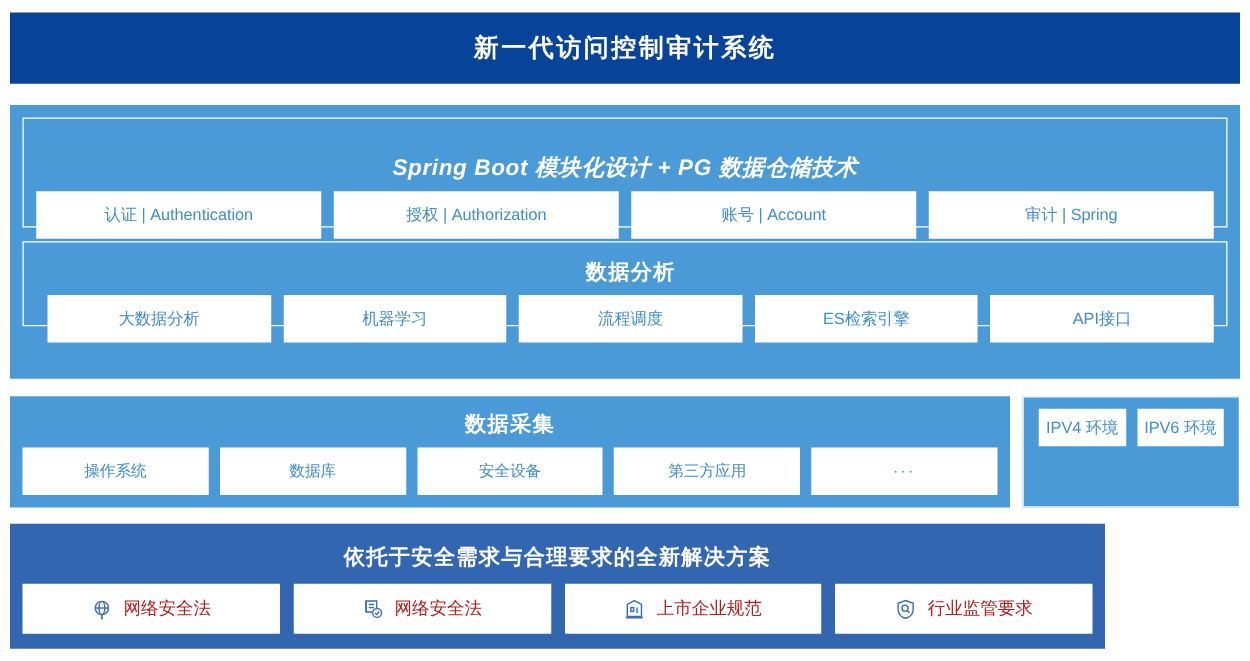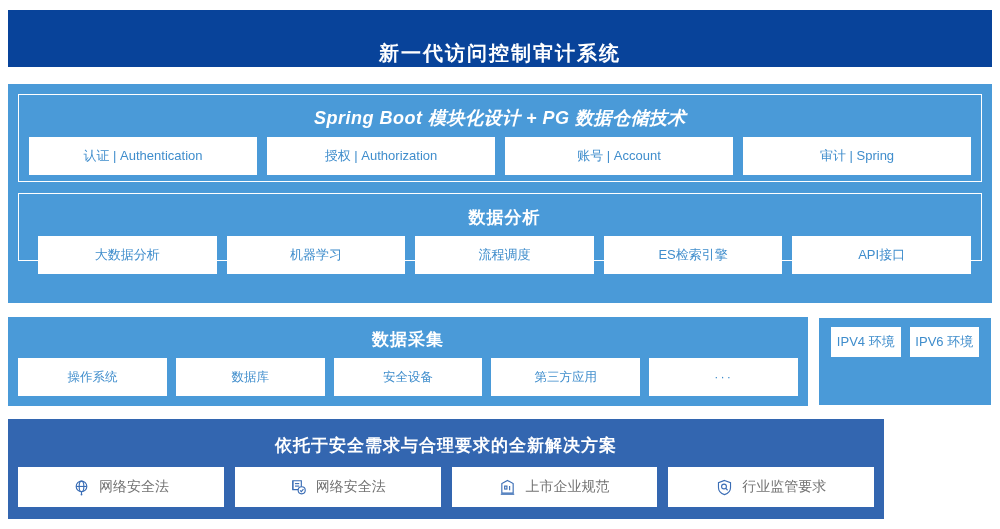--- a/index.html
+++ b/index.html
@@ -25,21 +25,21 @@
 
   
   .title-bar {
     position: absolute;
     left: 8px;
     top: 10px;
     width: 984px;
     height: 57px;
     background: #08439a;
     display: flex;
-    align-items: flex-end;
+    align-items: center;
     justify-content: center;
   }
   .title-bar .title-text {
     color: #ffffff;
     font-size: 20px;
     font-weight: bold;
     letter-spacing: 2px;
   }
 
   
@@ -91,21 +91,21 @@
   
   #sec-stack {
     left: 8px;
     top: 84px;
     width: 984px;
     height: 219px;
     padding: 10px;
   }
   #grp-spring {
     height: 88px;
-    padding: 9px 10px 10px 10px;
+    padding: 25px 10px 10px 10px;
   }
   #grp-spring .group-head { margin: 5px 0 10px 0; }
   #grp-analysis {
     height: 68px;
     margin-top: 11px;
     padding: 9px 10px 10px 19px;
   }
   #grp-analysis .group-head { margin: 6px 0 10px 0; }
 
   
@@ -140,21 +140,21 @@
     width: 876px;
     height: 100px;
     padding: 10px;
   }
   #sec-bottom .group-head {
     margin: 8px 0 13px 0;
     font-size: 17px;
   }
   #sec-bottom .chip {
     height: 40px;
-    color: #737373;
+    color: #b91c1c;
     gap: 9px;
     font-size: 14px;
   }
   #sec-bottom .chip-row { gap: 11px; }
 
   .chip-icon {
     width: 17px;
     height: 17px;
     display: inline-flex;
     align-items: center;

